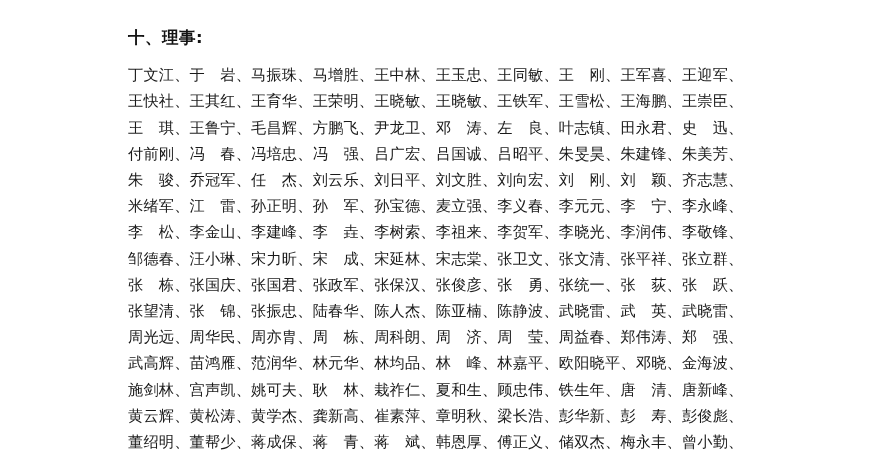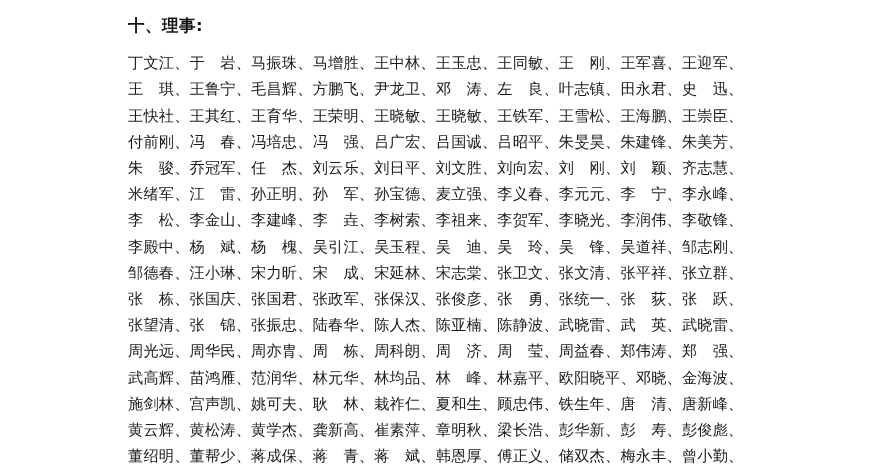--- a/index.html
+++ b/index.html
@@ -12,21 +12,21 @@
     background: #ffffff;
     font-family: "DejaVu Sans", "Liberation Sans", sans-serif;
     color: #1a1a1a;
     overflow: hidden;
   }
   .page {
     position: relative;
     width: 893px;
     height: 474px;
     box-sizing: border-box;
-    padding: 10px 128px 0 128px;
+    padding: 22px 128px 0 128px;
   }
   .section-title {
     font-size: 16.5px;
     font-weight: bold;
     color: #141414;
     letter-spacing: 0.5px;
     margin: 4px 0 14px 0;
     line-height: 1.4;
   }
   .name-list {
@@ -44,27 +44,26 @@
     font-family: Liberation Mono, monospace;
   }
 </style>
 </head>
 <body>
 
 <div class="page">
   <div class="section-title">十、理事:</div>
   <div class="name-list">
     <span class="line">丁文江、于　岩、马振珠、马增胜、王中林、王玉忠、王同敏、王　刚、王军喜、王迎军、</span>
+    <span class="line">王快社、王其红、王育华、王荣明、王晓敏、王晓敏、王铁军、王雪松、王海鹏、王崇臣、</span>
     <span class="line">王　琪、王鲁宁、毛昌辉、方鹏飞、尹龙卫、邓　涛、左　良、叶志镇、田永君、史　迅、</span>
-    <span class="line">王快社、王其红、王育华、王荣明、王晓敏、王晓敏、王铁军、王雪松、王海鹏、王崇臣、</span>
     <span class="line">付前刚、冯　春、冯培忠、冯　强、吕广宏、吕国诚、吕昭平、朱旻昊、朱建锋、朱美芳、</span>
     <span class="line">朱　骏、乔冠军、任　杰、刘云乐、刘日平、刘文胜、刘向宏、刘　刚、刘　颖、齐志慧、</span>
     <span class="line">米绪军、江　雷、孙正明、孙　军、孙宝德、麦立强、李义春、李元元、李　宁、李永峰、</span>
     <span class="line">李　松、李金山、李建峰、李　垚、李树索、李祖来、李贺军、李晓光、李润伟、李敬锋、</span>
-    <span class="line">李殿中、杨　斌、杨　槐、吴引江、吴玉程、吴　迪、吴　玲、吴　锋、吴道祥、邹志刚、</span>
     <span class="line">邹德春、汪小琳、宋力昕、宋　成、宋延林、宋志棠、张卫文、张文清、张平祥、张立群、</span>
     <span class="line">张　栋、张国庆、张国君、张政军、张保汉、张俊彦、张　勇、张统一、张　荻、张　跃、</span>
     <span class="line">张望清、张　锦、张振忠、陆春华、陈人杰、陈亚楠、陈静波、武晓雷、武　英、武晓雷、</span>
     <span class="line">周光远、周华民、周亦胄、周　栋、周科朗、周　济、周　莹、周益春、郑伟涛、郑　强、</span>
     <span class="line">武高辉、苗鸿雁、范润华、林元华、林均品、林　峰、林嘉平、欧阳晓平、邓晓、金海波、</span>
     <span class="line">施剑林、宫声凯、姚可夫、耿　林、栽祚仁、夏和生、顾忠伟、铁生年、唐　清、唐新峰、</span>
     <span class="line">黄云辉、黄松涛、黄学杰、龚新高、崔素萍、章明秋、梁长浩、彭华新、彭　寿、彭俊彪、</span>
     <span class="line">董绍明、董帮少、蒋成保、蒋　青、蒋　斌、韩恩厚、傅正义、储双杰、梅永丰、曾小勤、</span>
 
   </div>

